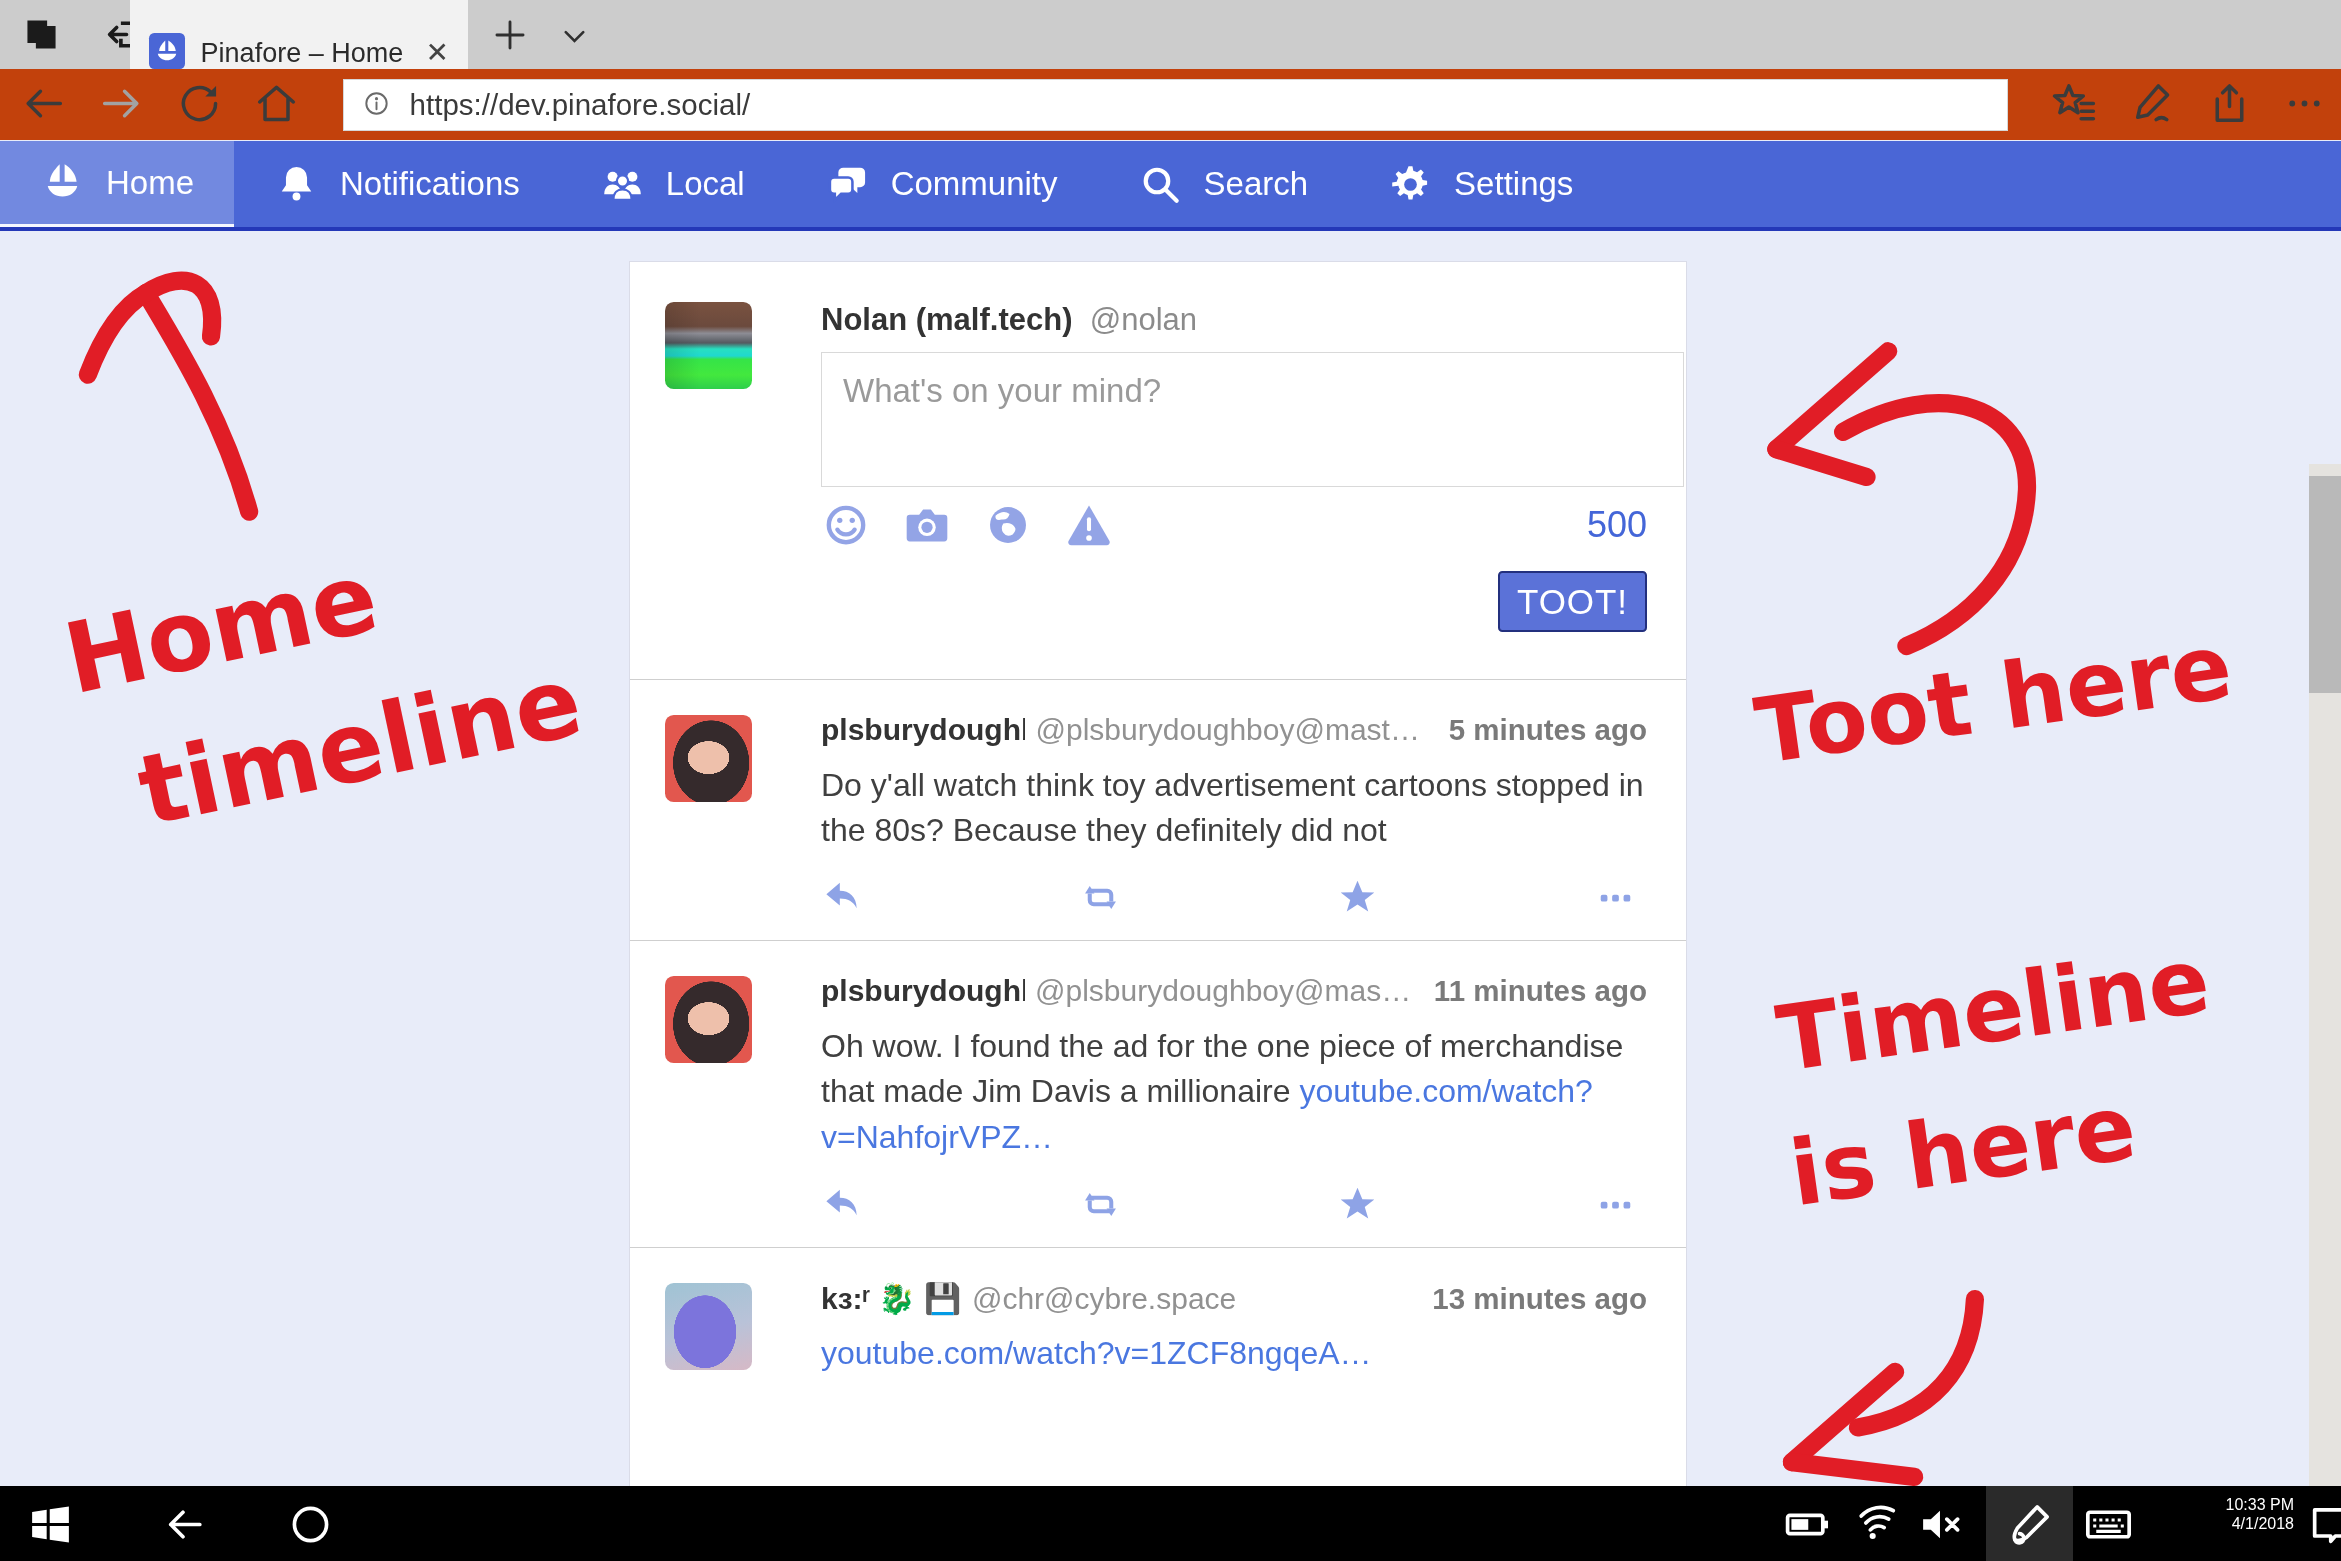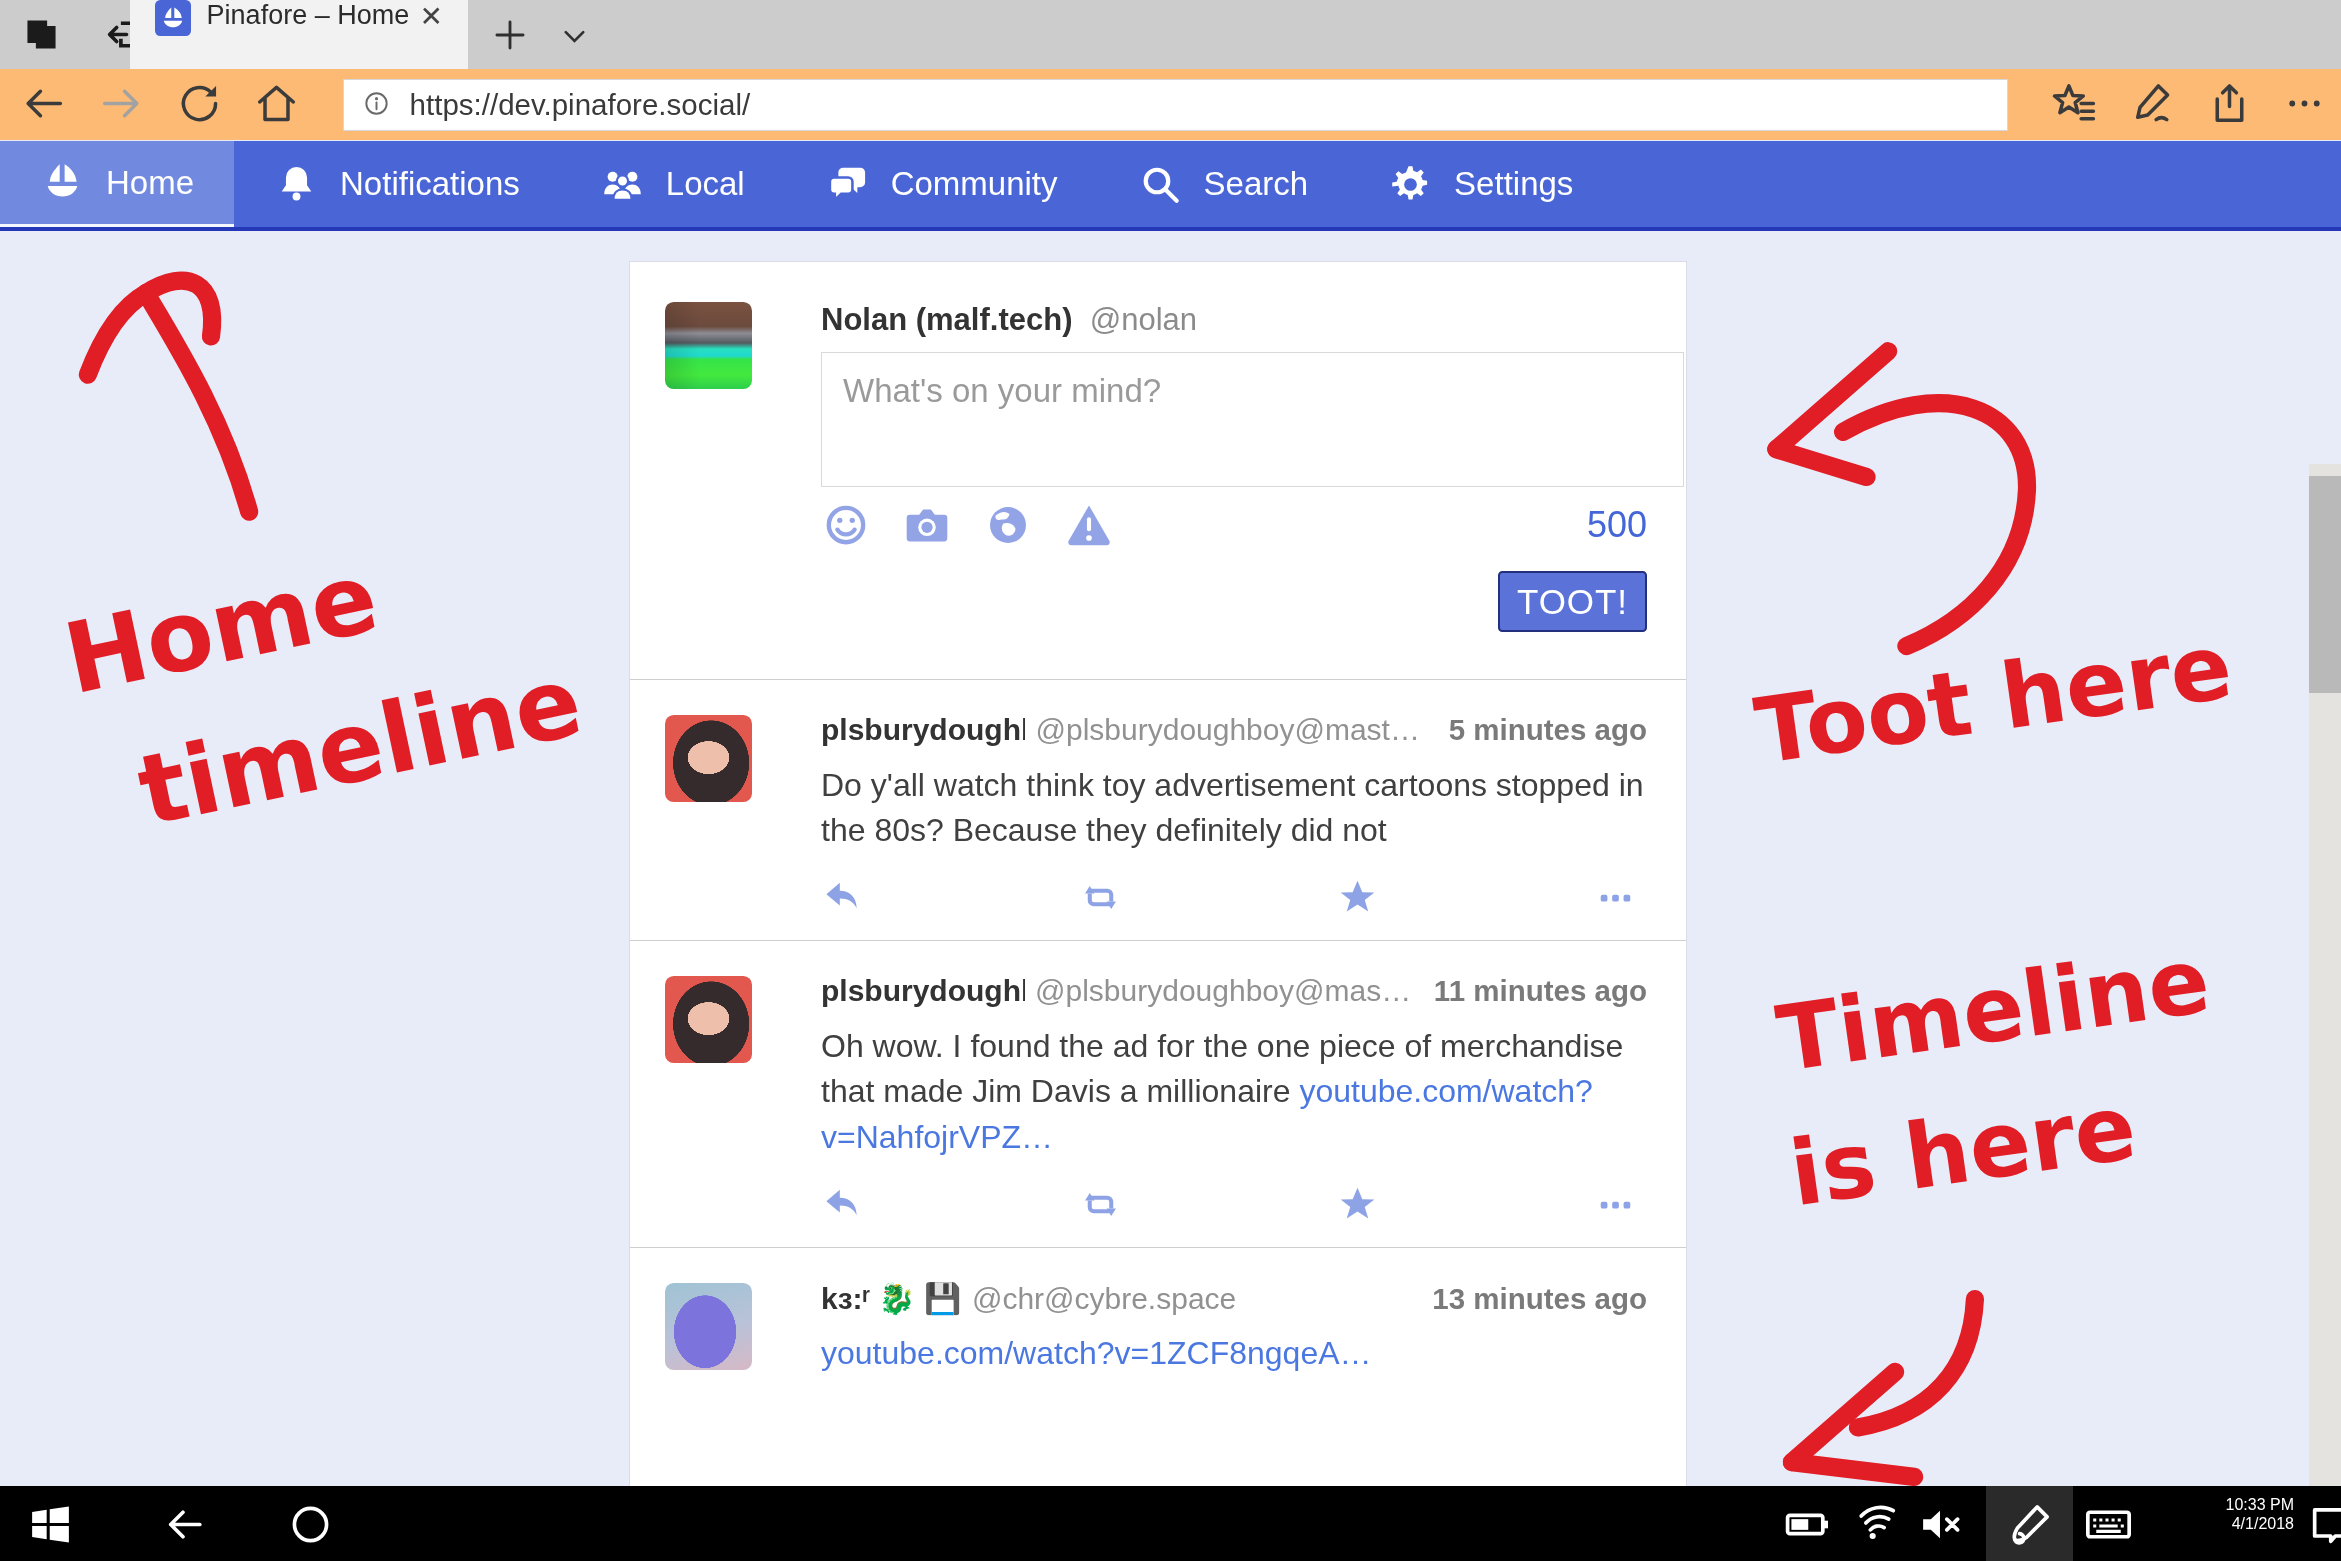--- a/index.html
+++ b/index.html
@@ -4,32 +4,32 @@
 <style>
   * { margin:0; padding:0; box-sizing:border-box; }
   html,body { width:2342px; height:1561px; overflow:hidden; }
   body { font-family:"Liberation Sans", sans-serif; position:relative; background:#e8ecf9; }
 
   
   .tabbar { position:absolute; left:0; top:0; width:2342px; height:69px; background:#cccccc; }
   .tabbar .winicons { position:absolute; left:19px; top:12px; display:flex; gap:40px; }
   .tabbar .winicons svg { width:45px; height:45px; }
   .tab-active { position:absolute; left:130px; top:0; width:338px; height:69px; background:#f2f2f2;
-                display:flex; align-items:flex-start; padding:0 25px; }
+                display:flex; align-items:flex-end; padding:0 19px; }
   .tab-favicon { width:36px; height:36px; border-radius:5.2px; background:#4a66d6; display:flex;
                  align-items:center; justify-content:center; flex:0 0 auto; }
   .tab-favicon svg { width:28px; height:28px; }
   .tab-title { font-size:27px; color:#2b2b2b; margin-left:15.6px; white-space:nowrap; overflow:hidden; flex:1; }
   .tab-close { font-size:28px; color:#444; margin-left:12px; flex:0 0 auto; }
   .newtab-btn { position:absolute; left:491px; top:15.6px; width:38px; height:38px; }
   .tabchevron-btn { position:absolute; left:557px; top:19px; width:35px; height:35px; }
   .tabbar svg .stk { stroke:#2f2f2f; stroke-width:2.4; fill:none; stroke-linecap:round; }
 
   
-  .toolbar { position:absolute; left:0; top:69px; width:2342px; height:71px; background:#fdba74; }
+  .toolbar { position:absolute; left:0; top:69px; width:2342px; height:71px; background:#c2410c; }
   .tb-icon { position:absolute; top:10.4px; width:49px; height:49px; }
   .tb-icon svg { width:49px; height:49px; }
   .tb-icon .stk { stroke:#3b3b3b; stroke-width:2.3; fill:none; stroke-linecap:round; stroke-linejoin:round; }
   .tb-icon.disabled .stk { stroke:#a2a2a2; }
   .urlbar { position:absolute; left:343px; top:9.5px; width:1665px; height:52px; background:#ffffff;
             border:0.9px solid #d7d7d7; display:flex; align-items:center; padding:0 17.3px; }
   .urlbar svg { width:31px; height:31px; flex:0 0 auto; }
   .urlbar .stk { stroke:#6a6a6a; stroke-width:2; fill:none; stroke-linecap:round; }
   .url-text { border:none; outline:none; font-size:29.5px; color:#3a3a3a; margin-left:17.3px; width:1475px;
               font-family:"Liberation Sans", sans-serif; background:transparent; }

